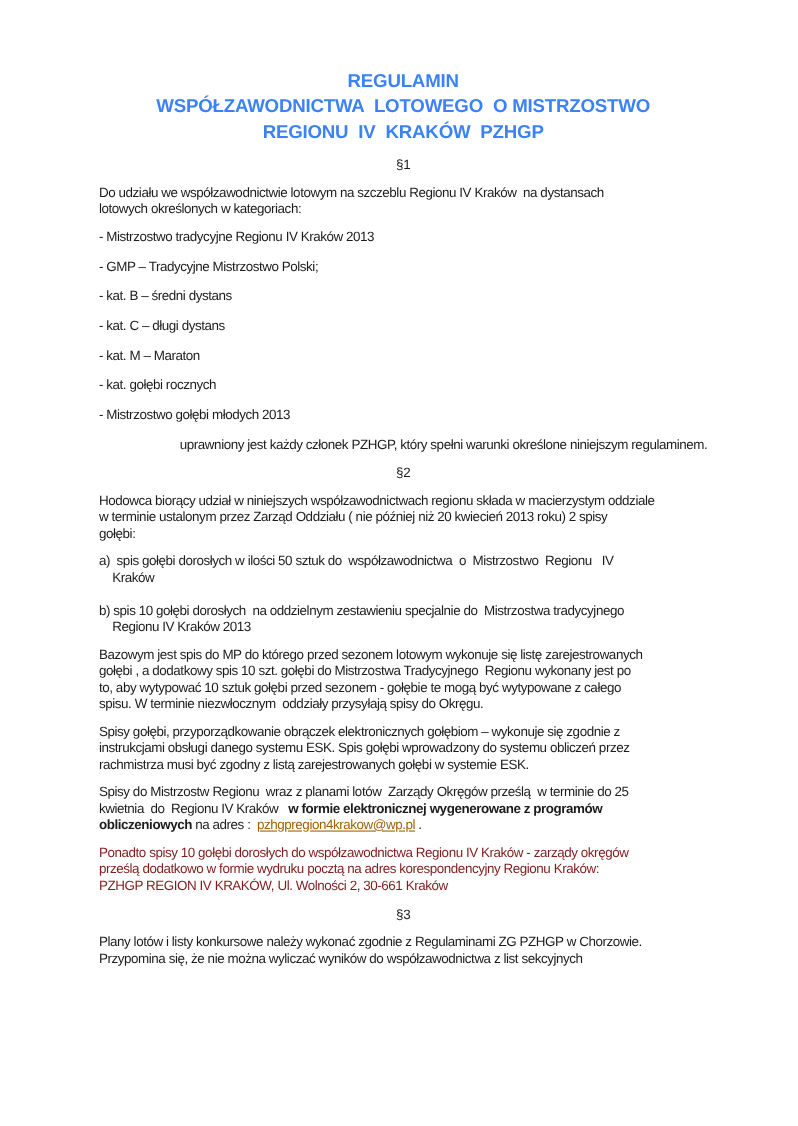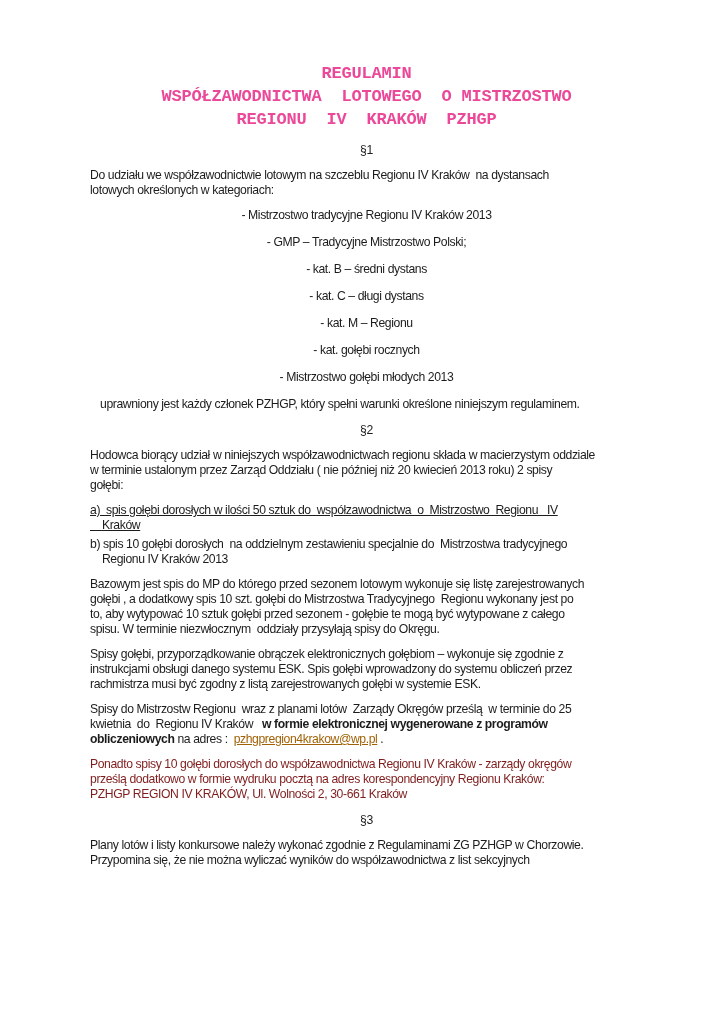--- a/index.html
+++ b/index.html
@@ -23,48 +23,46 @@
     line-height: 15px;
     letter-spacing: -0.4px;
     color: #1c1c1c;
     overflow: hidden;
   }
   .doc-title {
     margin: 0 0 12px 0;
   }
   .title-line {
     text-align: center;
-    color: #ec4899;
+    color: #3b82f6;
     font-weight: bold;
     font-size: 17px;
     line-height: 23px;
     letter-spacing: -0.2px;
     white-space: pre-wrap;
-    font-family: Liberation Mono, monospace;
   }
   .sec-heading {
     text-align: center;
     margin: 11px 0 10px 0;
   }
   .para {
     white-space: pre-wrap;
     margin: 0 0 10px 0;
   }
   .cat-item {
     white-space: pre-wrap;
     margin: 0 0 12px 0;
-    text-align: center;
   }
   .eligibility {
     padding-left: 10px;
     margin: 0 0 10px 0;
+    text-align: right;
   }
   .item-a {
-    margin-bottom: 4px;
-    text-decoration: underline;
+    margin-bottom: 15px;
   }
   .blue-para {
     color: #7f1d1d;
   }
   .bold-inline {
     font-weight: bold;
   }
   .email-link {
     color: #a16207;
     text-decoration: underline;
@@ -85,21 +83,21 @@
   <div class="sec-heading">§1</div>
 
   <div class="para">Do udziału we współzawodnictwie lotowym na szczeblu Regionu IV Kraków  na dystansach
 lotowych określonych w kategoriach:</div>
 
   <div>
     <div class="cat-item">- Mistrzostwo tradycyjne Regionu IV Kraków 2013</div>
     <div class="cat-item">- GMP – Tradycyjne Mistrzostwo Polski;</div>
     <div class="cat-item">- kat. B – średni dystans</div>
     <div class="cat-item">- kat. C – długi dystans</div>
-    <div class="cat-item">- kat. M – Regionu</div>
+    <div class="cat-item">- kat. M – Maraton</div>
     <div class="cat-item">- kat. gołębi rocznych</div>
     <div class="cat-item">- Mistrzostwo gołębi młodych 2013</div>
   </div>
 
   <div class="para eligibility">uprawniony jest każdy członek PZHGP, który spełni warunki określone niniejszym regulaminem.</div>
 
   <div class="sec-heading">§2</div>
 
   <div class="para">Hodowca biorący udział w niniejszych współzawodnictwach regionu składa w macierzystym oddziale
 w terminie ustalonym przez Zarząd Oddziału ( nie później niż 20 kwiecień 2013 roku) 2 spisy

